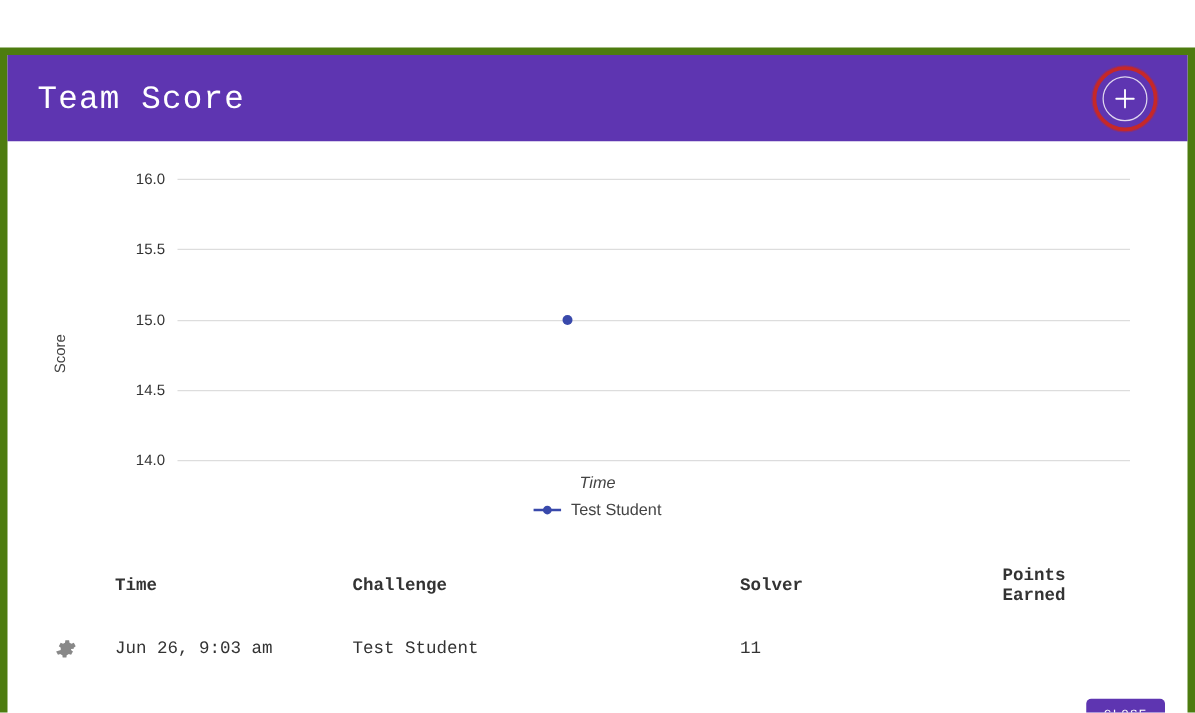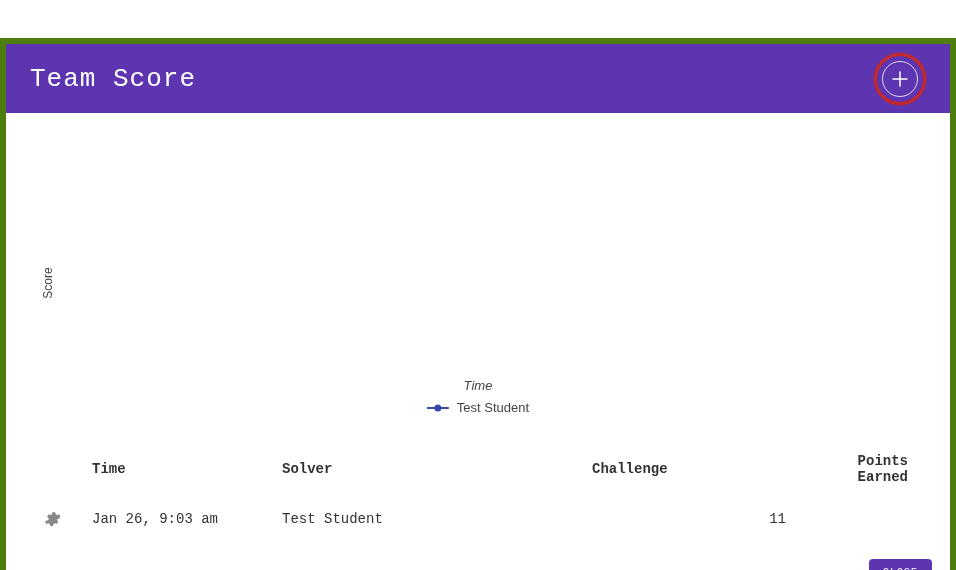--- a/index.html
+++ b/index.html
@@ -17,21 +17,21 @@
 .gridline { position: absolute; left: 0; right: 0; height: 1px; background: #ddd; }
 .y-tick { position: absolute; right: 100%; margin-right: 10px; transform: translateY(-50%); font-size: 12px; font-family: Arial, sans-serif; color: #333; }
 .data-point { position: absolute; width: 8px; height: 8px; background: #3949AB; border-radius: 50%; transform: translate(-50%, -50%); }
 .xlabel { position: absolute; left: 50%; bottom: 40px; transform: translateX(-50%); font-style: italic; font-size: 13px; font-family: Arial,sans-serif; color: #444; }
 .legend { position: absolute; left: 50%; bottom: 18px; transform: translateX(-50%); font-size: 13px; font-family: Arial,sans-serif; color: #444; display: flex; align-items: center; gap: 8px; }
 .legend-line { width: 22px; height: 2px; background: #3949AB; position: relative; }
 .legend-line::after { content: ""; position: absolute; left: 50%; top: 50%; width: 7px; height: 7px; background: #3949AB; border-radius: 50%; transform: translate(-50%,-50%); }
 .table { width: 100%; }
 .table-header, .table-row { display: grid; grid-template-columns: 40px 180px 300px 200px 1fr; align-items: center; column-gap: 10px; padding: 12px 0; font-size: 14px; font-family: "Courier New", monospace; color: #333; }
 .table-header { font-weight: 600; }
-.table-header .pts, .table-row .pts { text-align: right; padding-right: 6px; }
+.table-header .pts, .table-row .pts { text-align: left; padding-right: 6px; }
 .gear { width: 20px; height: 20px; color: #888; cursor: pointer; display:flex; align-items:center; justify-content:center; }
 .footer { display: flex; justify-content: flex-end; padding: 10px 18px 16px 0; }
 .close-btn { background: #5E35B1; color: #fff; font-family: "Courier New", monospace; font-size: 10px; letter-spacing: 1px; border: none; border-radius: 4px; padding: 8px 14px; cursor: pointer; }
 </style>
 </head>
 <body>
 
 <div class="modal">
   <div class="header">
     <div class="title">Team Score</div>
@@ -41,42 +41,55 @@
         <svg width="16" height="16" viewBox="0 0 16 16">
             <path d="M8 1v14M1 8h14" stroke="#fff" stroke-width="1.5" stroke-linecap="round"></path>
           </svg>
       </button>
     </div>
   </div>
 
   <div class="content">
     <div class="chart-area">
       <div class="ylabel">Score</div>
+      <div class="plot">
+        <div class="y-tick" style="top:0%">16.0</div>
+        <div class="y-tick" style="top:25%">15.5</div>
+        <div class="y-tick" style="top:50%">15.0</div>
+        <div class="y-tick" style="top:75%">14.5</div>
+        <div class="y-tick" style="top:100%">14.0</div>
+        <div class="gridline" style="top:0%"></div>
+        <div class="gridline" style="top:25%"></div>
+        <div class="gridline" style="top:50%"></div>
+        <div class="gridline" style="top:75%"></div>
+        <div class="gridline" style="top:100%"></div>
+        <div class="data-point" style="left:41%; top:50%;"></div>
+      </div>
       <div class="xlabel">Time</div>
       <div class="legend">
         <span class="legend-line"></span>
         <span>Test Student</span>
       </div>
     </div>
 
     <div class="table">
       <div class="table-header">
         <span></span>
         <span>Time</span>
+        <span>Challenge</span>
         <span>Solver</span>
-        <span>Challenge</span>
         <span class="pts">Points Earned</span>
       </div>
       <div class="table-row">
         <span class="gear">
           <svg width="18" height="18" viewBox="0 0 24 24" fill="#888">
               <path d="M12 8a4 4 0 100 8 4 4 0 000-8zm9.4 4a7.5 7.5 0 00-.1-1.2l2.1-1.6-2-3.5-2.5 1a7.6 7.6 0 00-2.1-1.2l-.4-2.6h-4l-.4 2.6a7.6 7.6 0 00-2.1 1.2l-2.5-1-2 3.5 2.1 1.6a7.5 7.5 0 000 2.4L2.5 15l2 3.5 2.5-1a7.6 7.6 0 002.1 1.2l.4 2.6h4l.4-2.6a7.6 7.6 0 002.1-1.2l2.5 1 2-3.5-2.1-1.6c.1-.4.1-.8.1-1.2z"></path>
             </svg>
         </span>
-        <span>Jan 26, 9:03 am</span>
+        <span>Jun 26, 9:03 am</span>
         <span>Test Student</span>
         <span class="pts">11</span>
       </div>
     </div>
   </div>
 
   <div class="footer">
     <button class="close-btn">CLOSE</button>
   </div>
 </div>

